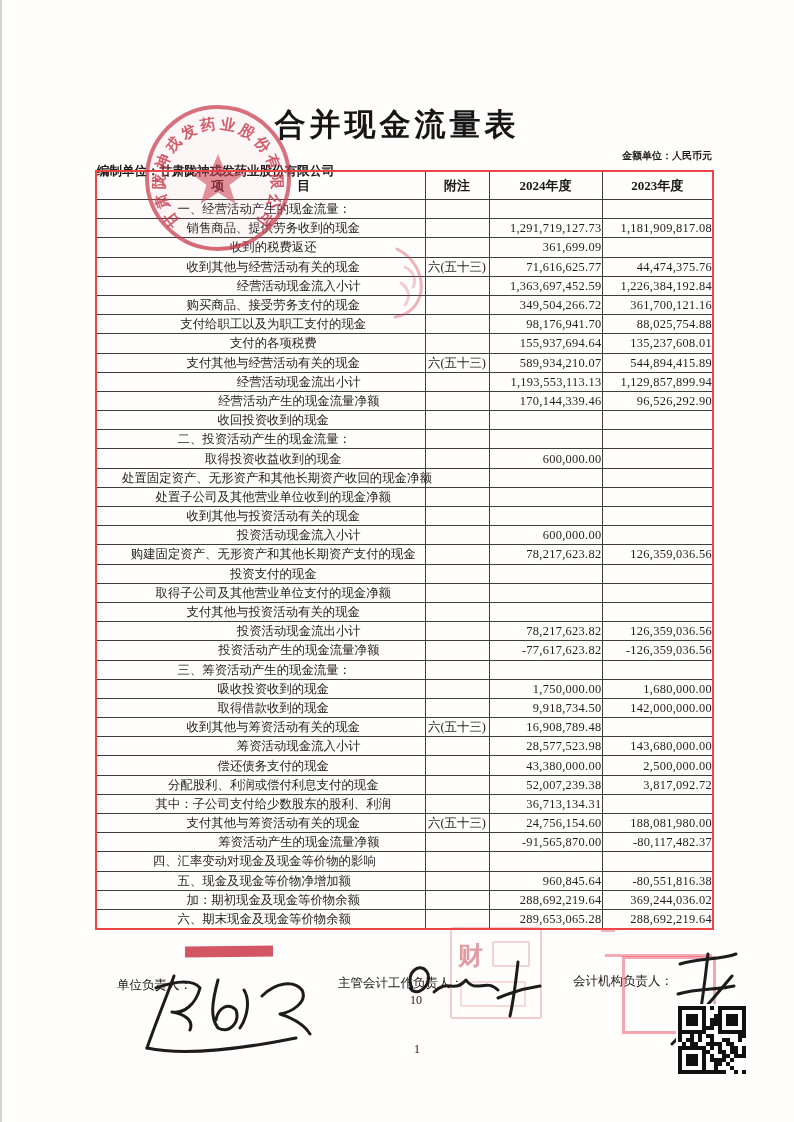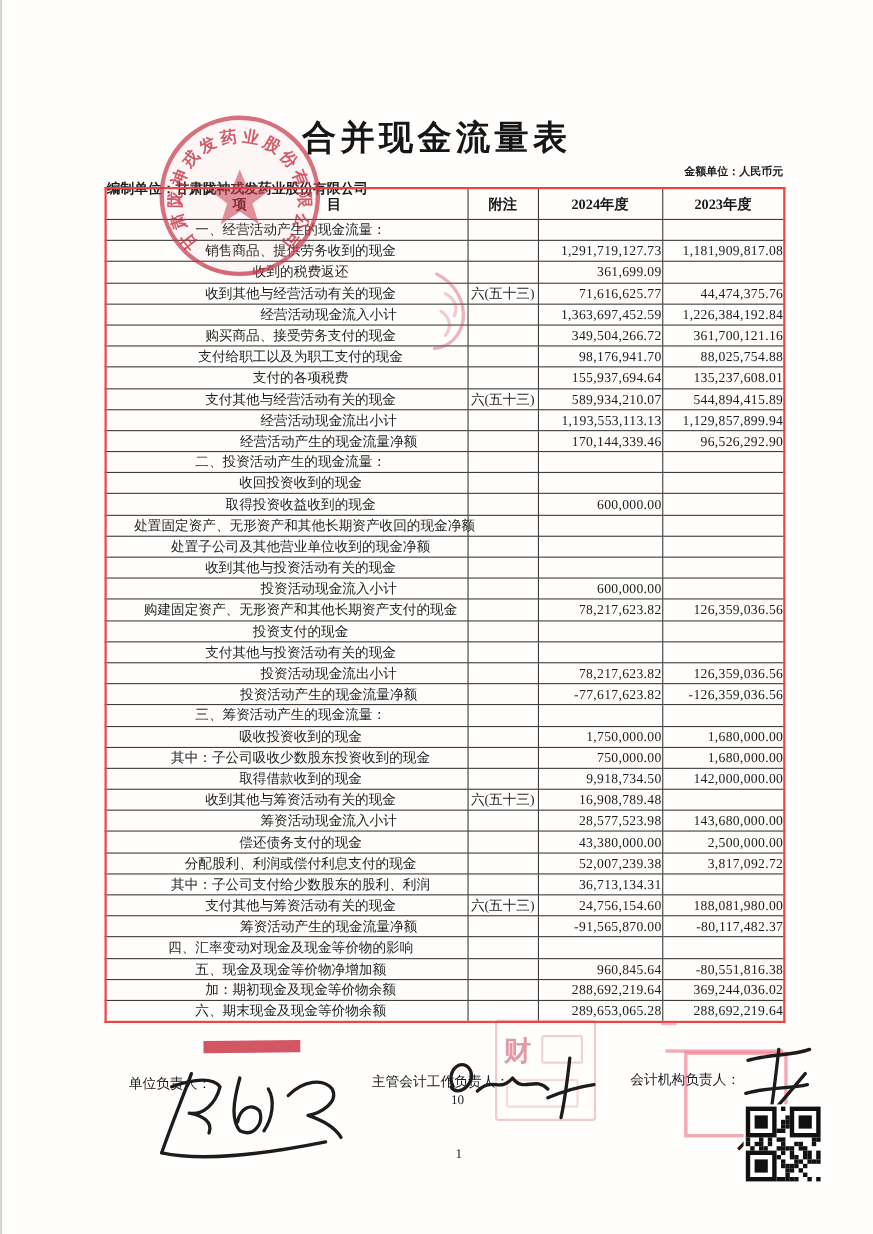--- a/index.html
+++ b/index.html
@@ -141,27 +141,27 @@
           <td class="num">1,193,553,113.13</td>
           <td class="num">1,129,857,899.94</td>
         </tr>
         <tr class="r">
           <td class="item s2">经营活动产生的现金流量净额</td>
           <td class="note"></td>
           <td class="num">170,144,339.46</td>
           <td class="num">96,526,292.90</td>
         </tr>
         <tr class="r">
+          <td class="item s1">收回投资收到的现金</td>
+          <td class="note"></td>
+          <td class="num"></td>
+          <td class="num"></td>
+        </tr>
+        <tr class="r">
           <td class="item s0">二、投资活动产生的现金流量：</td>
-          <td class="note"></td>
-          <td class="num"></td>
-          <td class="num"></td>
-        </tr>
-        <tr class="r">
-          <td class="item s1">收回投资收到的现金</td>
           <td class="note"></td>
           <td class="num"></td>
           <td class="num"></td>
         </tr>
         <tr class="r">
           <td class="item s1">取得投资收益收到的现金</td>
           <td class="note"></td>
           <td class="num">600,000.00</td>
           <td class="num"></td>
         </tr>
@@ -195,20 +195,26 @@
           <td class="num">78,217,623.82</td>
           <td class="num">126,359,036.56</td>
         </tr>
         <tr class="r">
           <td class="item s1">投资支付的现金</td>
           <td class="note"></td>
           <td class="num"></td>
           <td class="num"></td>
         </tr>
         <tr class="r">
+          <td class="item s1">取得子公司及其他营业单位支付的现金净额</td>
+          <td class="note"></td>
+          <td class="num"></td>
+          <td class="num"></td>
+        </tr>
+        <tr class="r">
           <td class="item s1">支付其他与投资活动有关的现金</td>
           <td class="note"></td>
           <td class="num"></td>
           <td class="num"></td>
         </tr>
         <tr class="r">
           <td class="item s2">投资活动现金流出小计</td>
           <td class="note"></td>
           <td class="num">78,217,623.82</td>
           <td class="num">126,359,036.56</td>
@@ -222,26 +228,20 @@
         <tr class="r">
           <td class="item s0">三、筹资活动产生的现金流量：</td>
           <td class="note"></td>
           <td class="num"></td>
           <td class="num"></td>
         </tr>
         <tr class="r">
           <td class="item s1">吸收投资收到的现金</td>
           <td class="note"></td>
           <td class="num">1,750,000.00</td>
-          <td class="num">1,680,000.00</td>
-        </tr>
-        <tr class="r">
-          <td class="item s1">其中：子公司吸收少数股东投资收到的现金</td>
-          <td class="note"></td>
-          <td class="num">750,000.00</td>
           <td class="num">1,680,000.00</td>
         </tr>
         <tr class="r">
           <td class="item s1">取得借款收到的现金</td>
           <td class="note"></td>
           <td class="num">9,918,734.50</td>
           <td class="num">142,000,000.00</td>
         </tr>
         <tr class="r">
           <td class="item s1">收到其他与筹资活动有关的现金</td>

